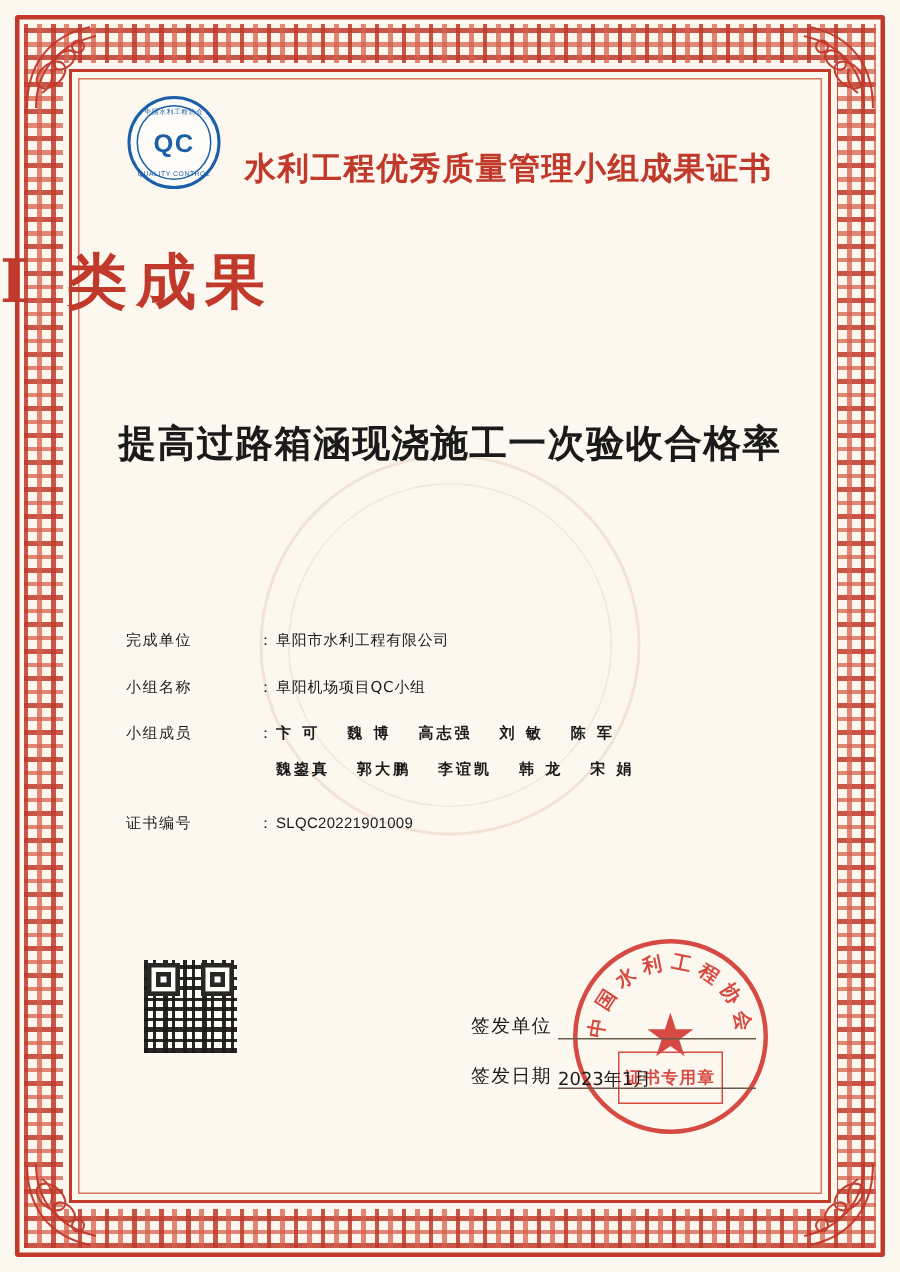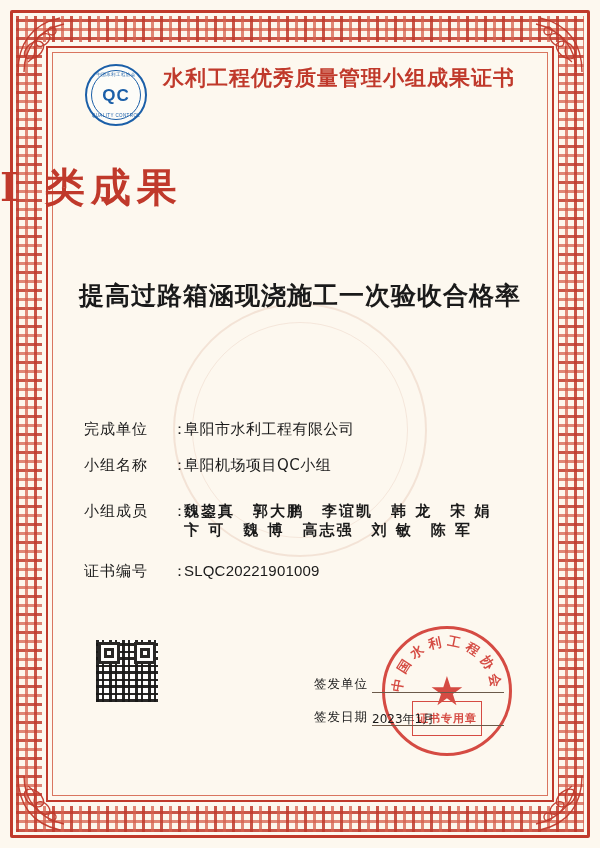--- a/index.html
+++ b/index.html
@@ -100,21 +100,21 @@
     border-radius: 50%;
     border: 1px solid rgba(190,120,90,0.14);
   }
 
   
   .header {
     position: absolute;
     left: 0; right: 0;
     top: 64px;
     display: flex;
-    align-items: flex-start;
+    align-items: flex-end;
     justify-content: center;
     gap: 16px;
   }
   .emblem {
     width: 58px;
     height: 58px;
     border-radius: 50%;
     border: 2px solid #1b5fa8;
     background: #fdfcf8;
     position: relative;
@@ -185,21 +185,21 @@
     letter-spacing: 1px;
   }
 
   
   .details {
     position: absolute;
     left: 84px;
     top: 420px;
     right: 84px;
     font-family: "DejaVu Sans", sans-serif;
-    font-size: 15px;
+    font-size: 10px;
     color: #1a1a1a;
   }
   .row {
     display: flex;
     align-items: baseline;
     margin-bottom: 17px;
   }
   .row-label {
     width: 88px;
     flex: 0 0 88px;
@@ -401,33 +401,33 @@
     <div class="row">
       <div class="row-label">小组名称</div>
       <div class="row-colon">：</div>
       <div class="row-value">阜阳机场项目QC小组</div>
     </div>
 
     <div class="row">
       <div class="row-label">小组成员</div>
       <div class="row-colon">：</div>
       <div class="row-value">
+        <div class="members-line">
+          <span class="member">卞 可</span>
+          <span class="member">魏 博</span>
+          <span class="member">高志强</span>
+          <span class="member">刘 敏</span>
+          <span class="member">陈 军</span>
+        </div>
         <div class="members-line second">
           <span class="member">魏鋆真</span>
           <span class="member">郭大鹏</span>
           <span class="member">李谊凯</span>
           <span class="member">韩 龙</span>
           <span class="member">宋 娟</span>
-        </div>
-        <div class="members-line">
-          <span class="member">卞 可</span>
-          <span class="member">魏 博</span>
-          <span class="member">高志强</span>
-          <span class="member">刘 敏</span>
-          <span class="member">陈 军</span>
         </div>
       </div>
     </div>
 
     <div class="row" style="margin-top:22px;">
       <div class="row-label">证书编号</div>
       <div class="row-colon">：</div>
       <div class="row-value cert-no">SLQC20221901009</div>
     </div>
 

